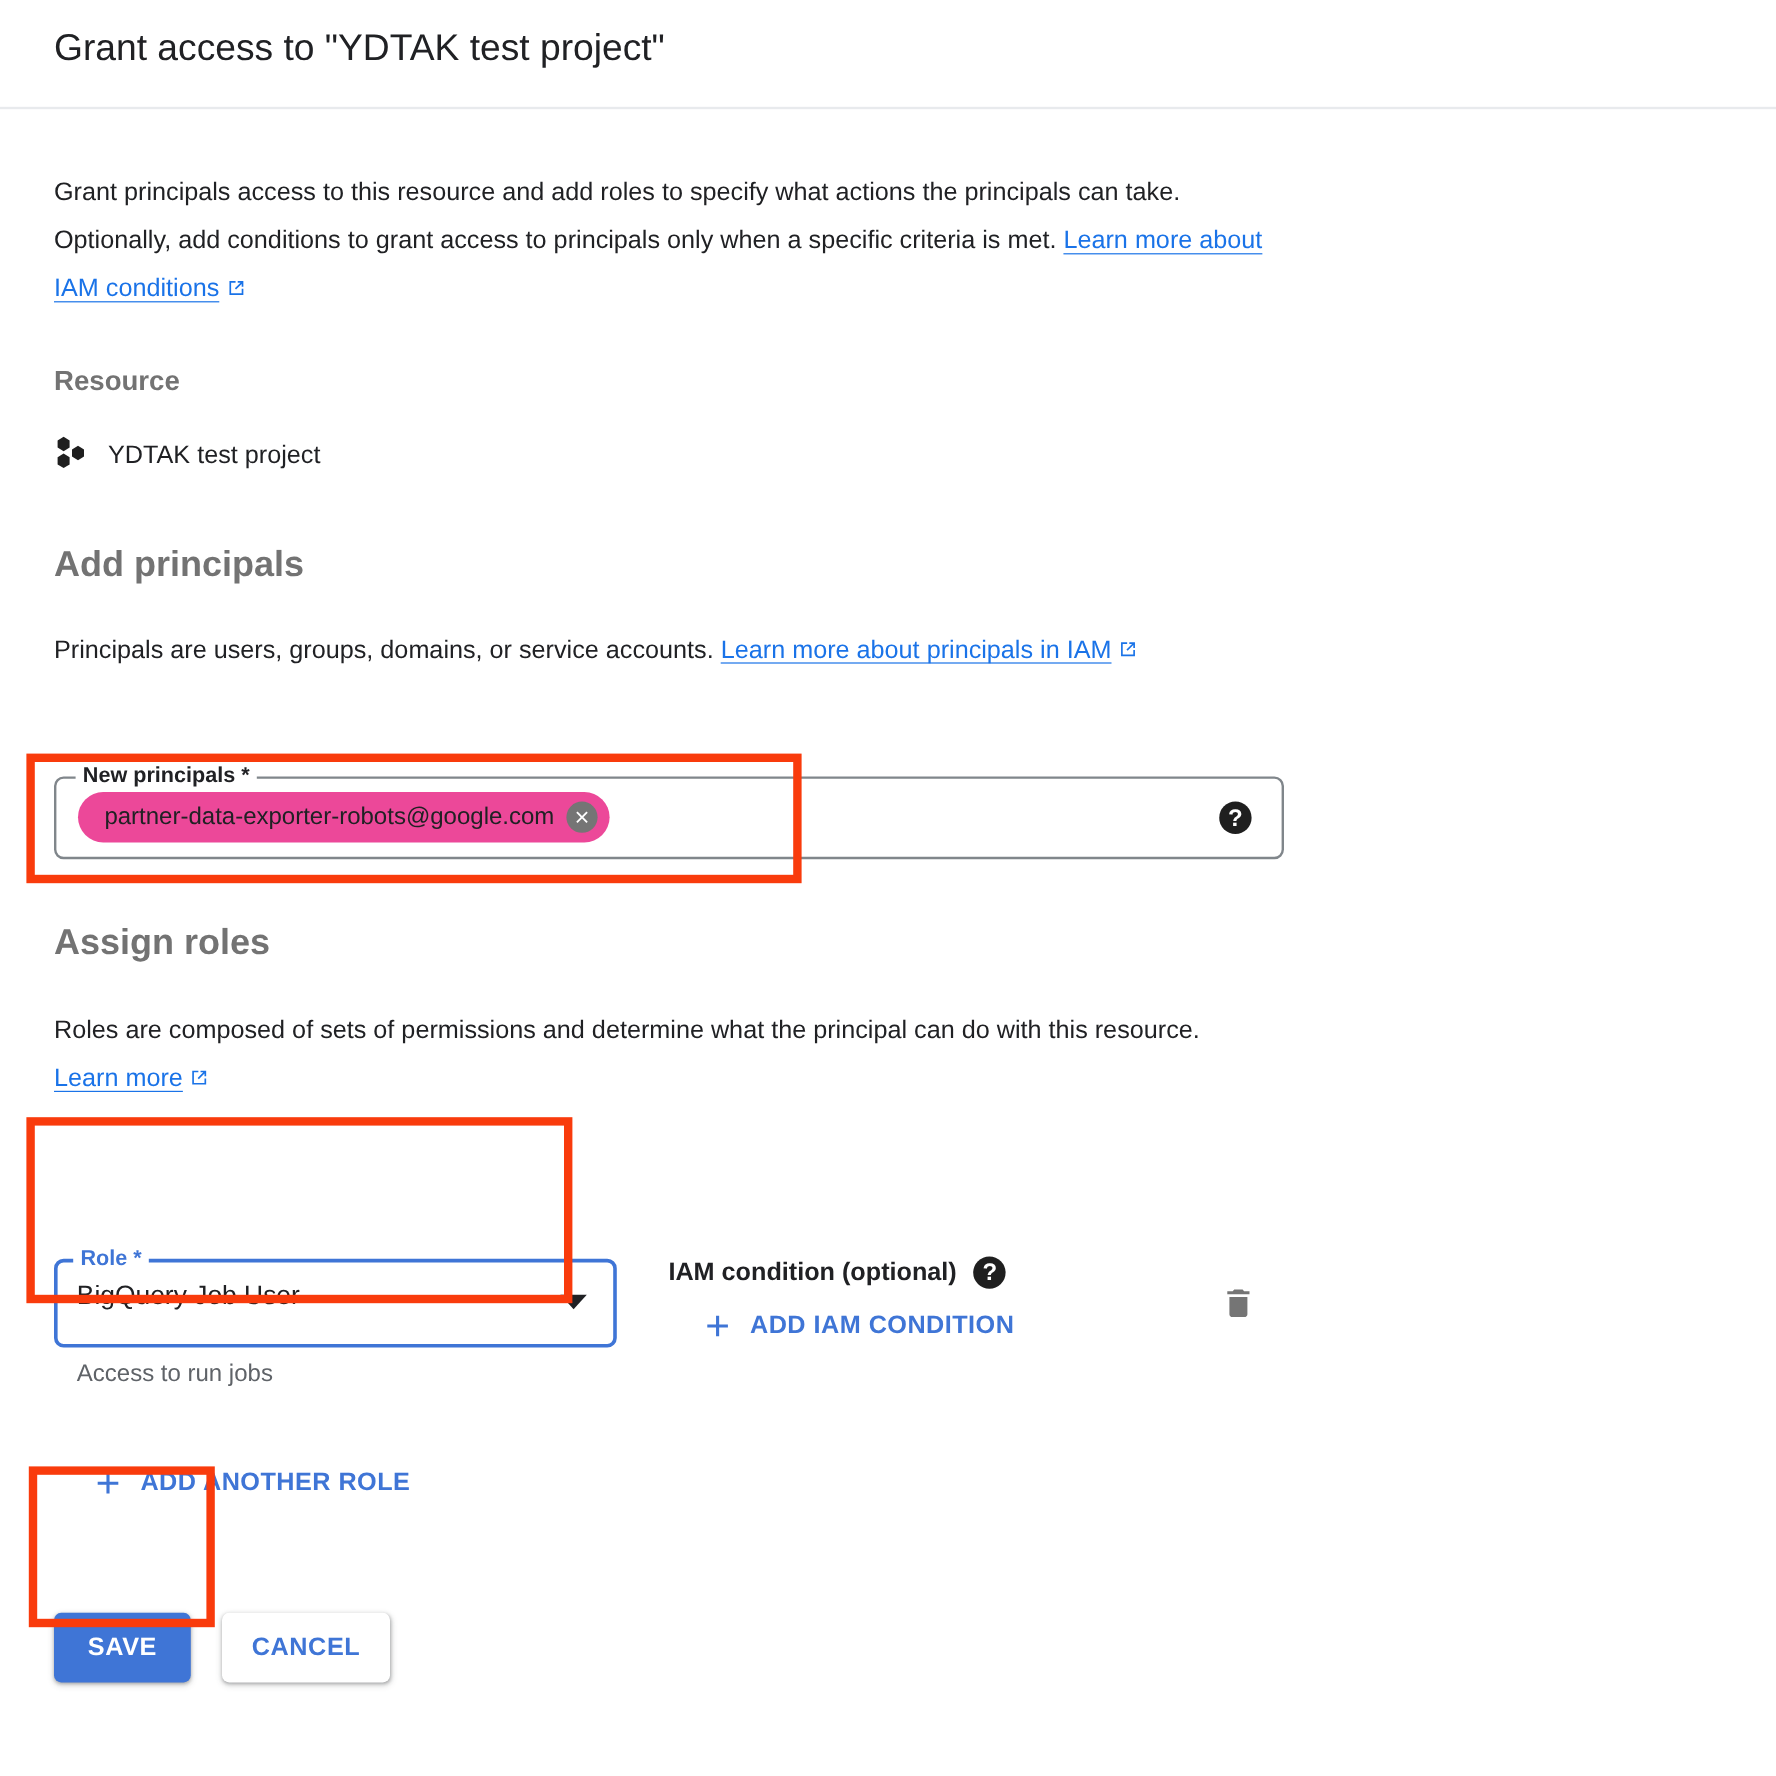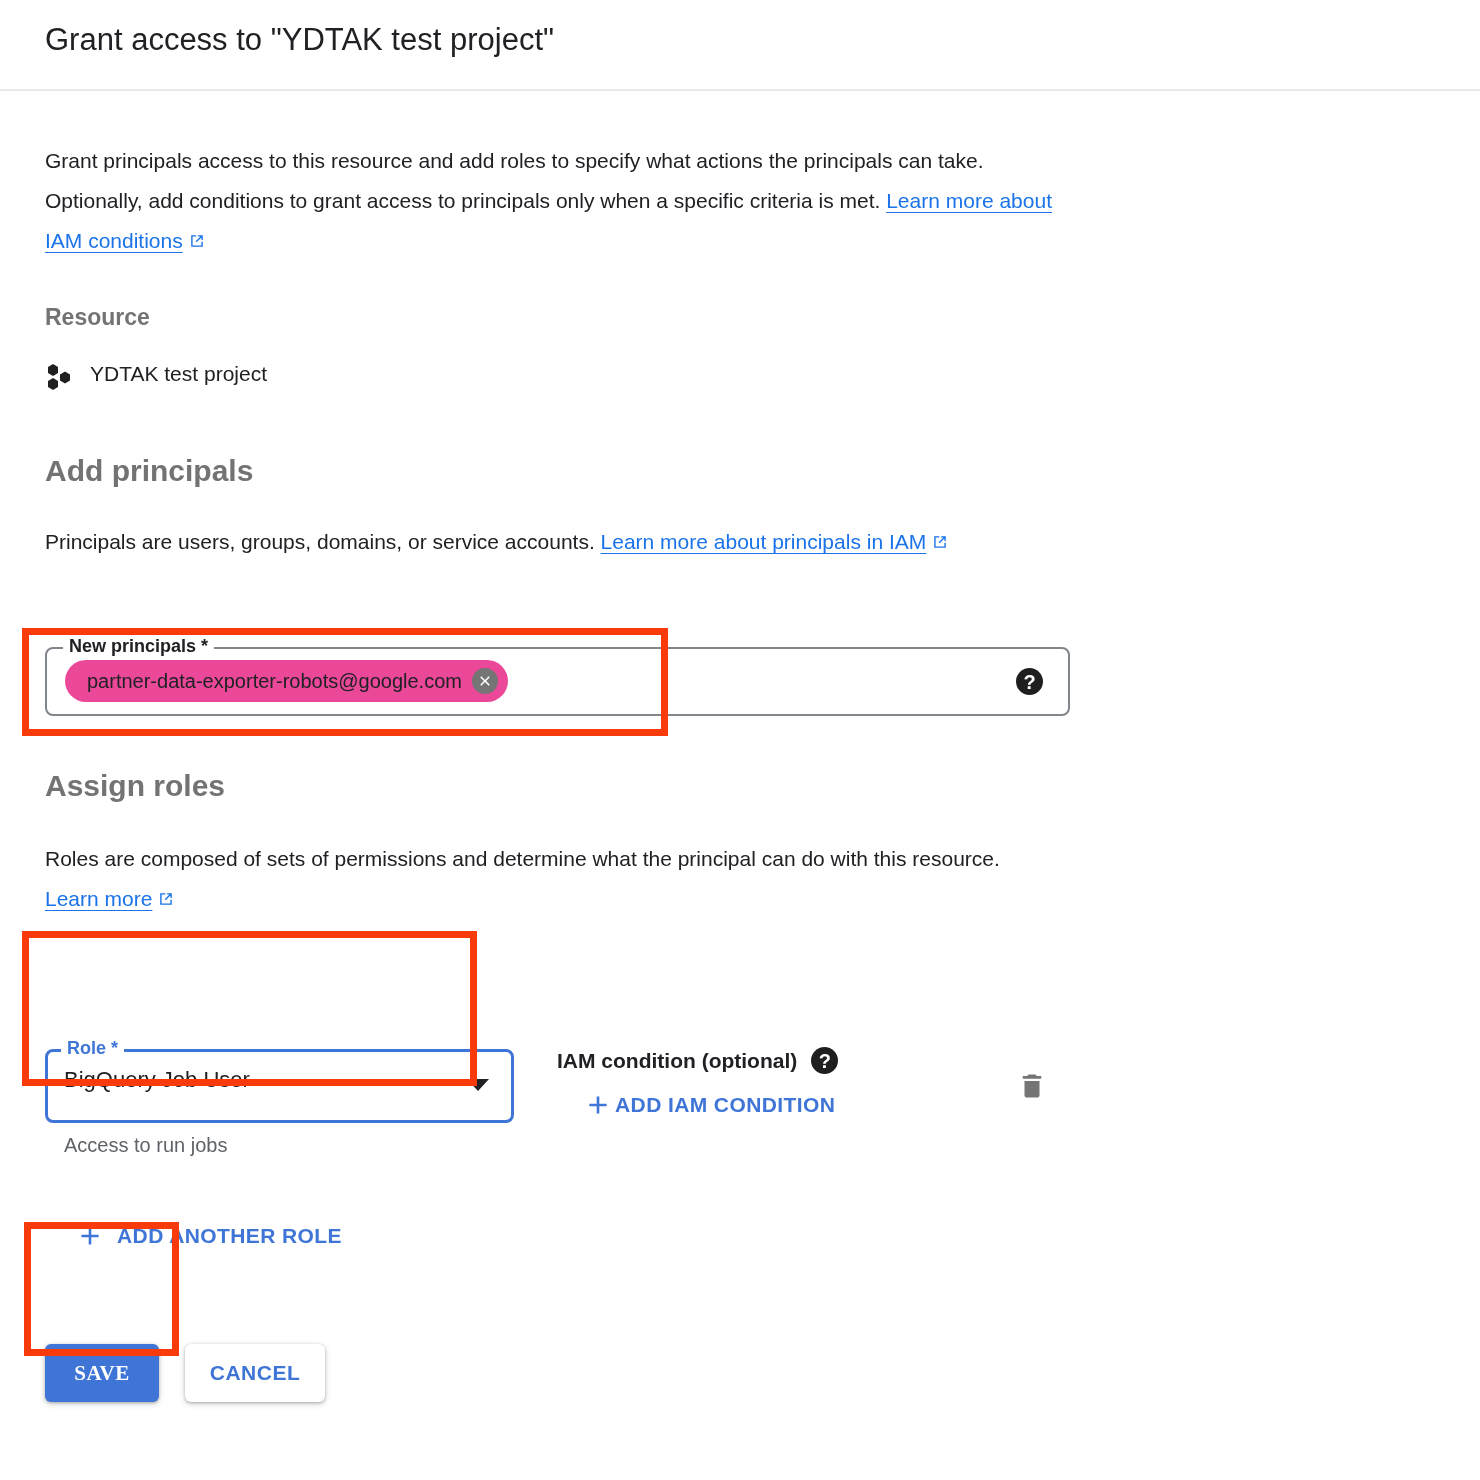--- a/index.html
+++ b/index.html
@@ -49,21 +49,21 @@
   .h-addprincipals { left: 45px; top: 363px; font-size: 30px; }
   .h-assignroles { left: 45px; top: 678px; font-size: 30px; }
 
   .sec-sub { position: absolute; font-size: 21px; line-height: 40px; color: #202124; }
   .sub-principals { left: 45px; top: 431px; width: 1015px; }
   .sub-roles { left: 45px; top: 748px; width: 1000px; }
 
   
   .resource-row {
     position: absolute; left: 45px; top: 271px;
-    display: flex; align-items: flex-start; gap: 15px;
+    display: flex; align-items: flex-end; gap: 15px;
   }
   .project-icon { width: 30px; height: 30px; display: block; }
   .resource-name { font-size: 21px; color: #202124; }
 
   
   .principals-wrap { position: absolute; left: 45px; top: 556px; width: 1025px; height: 69px; }
   .outlined-field {
     position: absolute; inset: 0;
     border: 2px solid #80868b; border-radius: 8px;
     background: #fff;
@@ -122,21 +122,21 @@
   }
 
   
   .iam-label {
     position: absolute; left: 557px; top: 956px;
     display: flex; align-items: center; gap: 14px;
     font-size: 21px; font-weight: 700; color: #202124; white-space: nowrap;
   }
   .add-iam-btn {
     position: absolute; left: 578px; top: 996px;
-    display: flex; align-items: center; gap: 5px;
+    display: flex; align-items: center; gap: 15px;
     color: #3f75d6; font-size: 21px; font-weight: 700; letter-spacing: .4px;
     cursor: pointer; background: none; border: none; padding: 6px 8px;
     font-family: "Liberation Sans", sans-serif;
   }
   .plus-icon { display: block; }
   .trash-btn {
     position: absolute; left: 1008px; top: 972px;
     width: 48px; height: 48px; border: none; background: none; cursor: pointer;
     display: flex; align-items: center; justify-content: center; padding: 0;
   }
@@ -149,21 +149,21 @@
     font-family: "Liberation Sans", sans-serif;
   }
 
   
   .btn-save {
     position: absolute; left: 45px; top: 1253px;
     min-width: 114px; height: 58px; padding: 0 22px;
     background: #3f75d6; color: #fff; border: none; border-radius: 6px;
     font-size: 21px; font-weight: 700; letter-spacing: .5px; cursor: pointer;
     box-shadow: 0 1px 3px rgba(60,64,67,.35), 0 2px 6px rgba(60,64,67,.2);
-    font-family: Liberation Serif, serif;
+    font-family: Liberation Sans, sans-serif;
   }
   .btn-cancel {
     position: absolute; left: 185px; top: 1253px;
     min-width: 140px; height: 58px; padding: 0 22px;
     background: #fff; color: #3f75d6; border: none; border-radius: 6px;
     font-size: 21px; font-weight: 700; letter-spacing: .5px; cursor: pointer;
     box-shadow: 0 1px 3px rgba(60,64,67,.35), 0 2px 6px rgba(60,64,67,.2);
     font-family: "Liberation Sans", sans-serif;
   }
 

